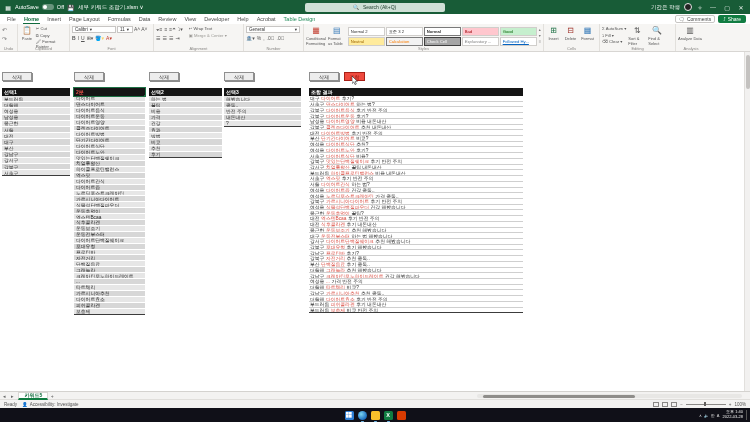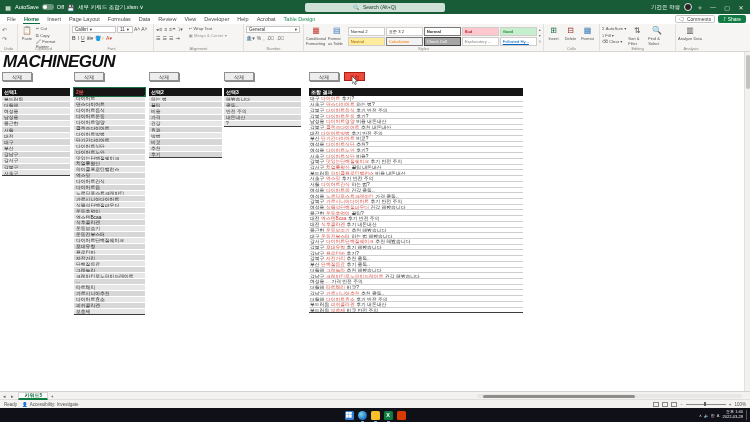--- a/index.html
+++ b/index.html
@@ -293,21 +293,20 @@
   <div class="rgroup" style="width:30px;border-right:none;">
     <div class="bigbtn" style="width:24px;">
       <span class="glyph">▥</span>
       <span>Analyze Data</span>
     </div>
     <div class="rlabel">Analysis</div>
   </div>
 </div>
 
 <div class="sheet">
-  <div class="logo">MACHINEGUN</div>
   <div>
       <div class="col" style="left: 2px; width: 68px;">
         <div class="del-btn">삭제</div>
         <div class="col-header">선택1</div>
         <div class="cell" style="height: 6.2px;">부드러움</div>
         <div class="cell" style="height: 6.2px;">더올해</div>
         <div class="cell" style="height: 6.2px;">여성용</div>
         <div class="cell" style="height: 6.2px;">남성용</div>
         <div class="cell" style="height: 6.2px;">뭉근한</div>
         <div class="cell" style="height: 6.2px;">서울</div>

